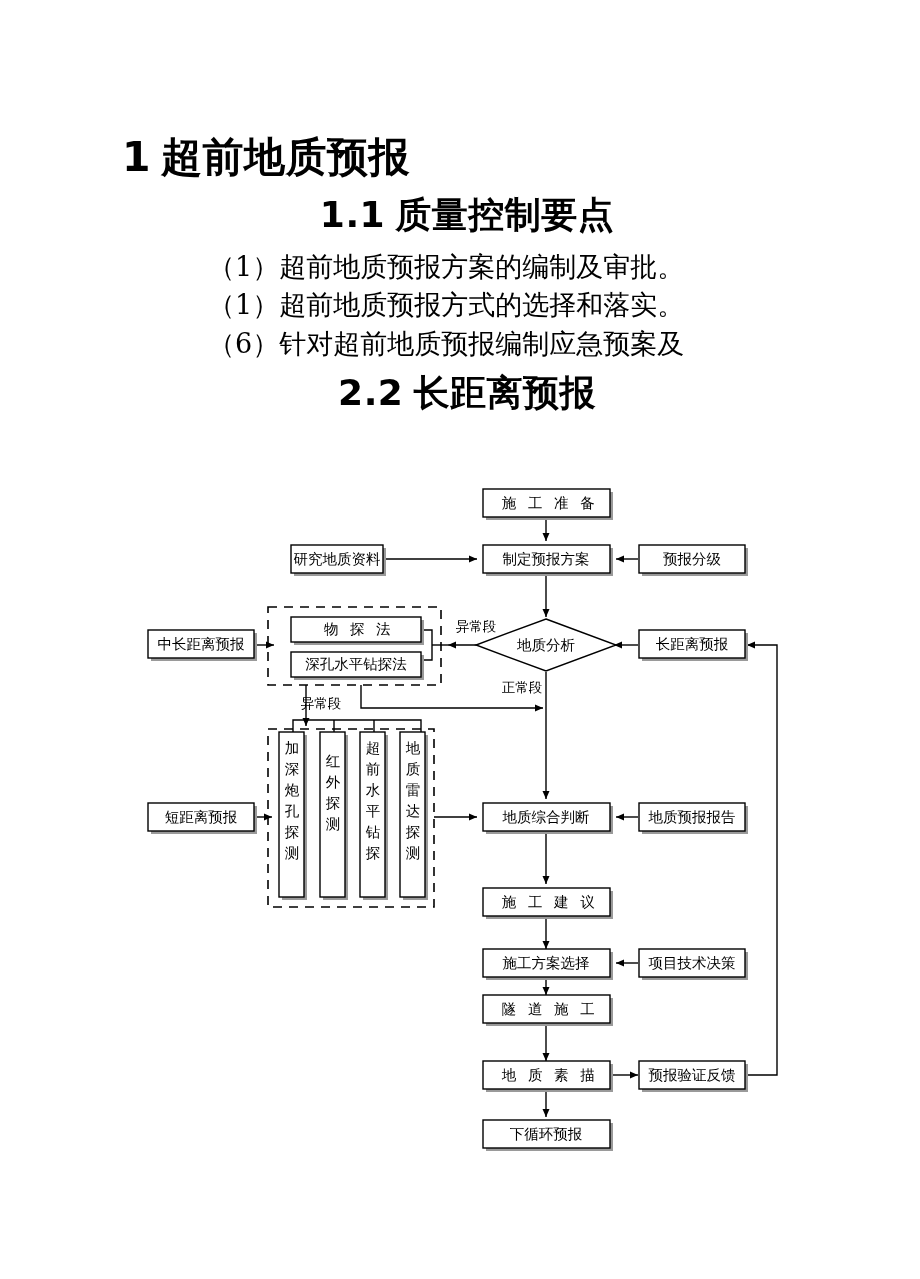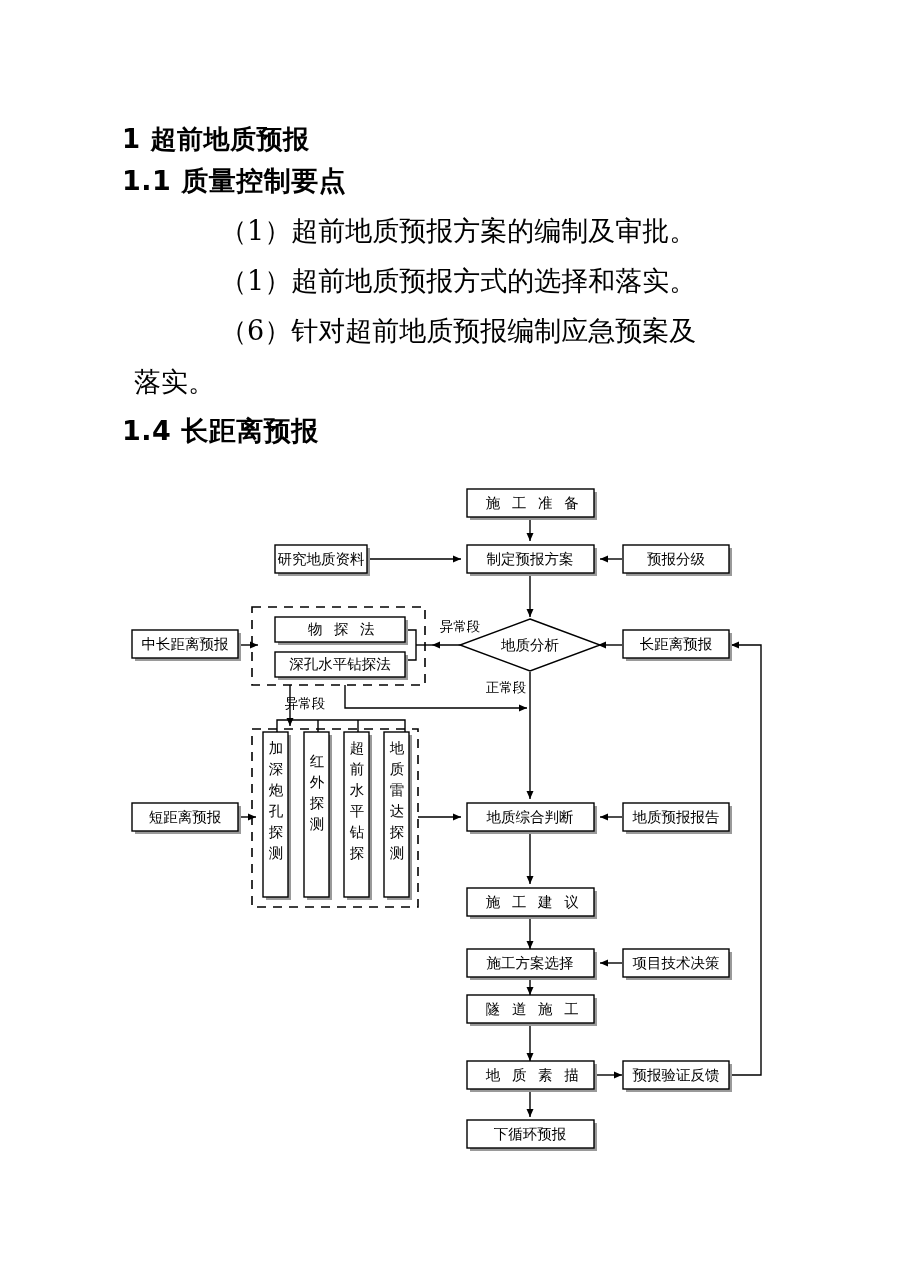--- a/index.html
+++ b/index.html
@@ -26,52 +26,53 @@
   
   .text-block {
     position: absolute;
     left: 122px;
     top: 122px;
     width: 690px;
   }
 
   .h1 {
     font-family: "DejaVu Sans", "Liberation Sans", sans-serif;
-    font-size: 26px;
+    font-size: 41px;
     font-weight: bold;
     line-height: 1.35;
-    margin: 0 0 6px 0;
+    margin: 8px 0 6px 0;
     letter-spacing: 0.5px;
   }
   .h1 .num { margin-right: 10px; }
 
   .h2 {
     font-family: "DejaVu Sans", "Liberation Sans", sans-serif;
-    font-size: 27px;
+    font-size: 36px;
     font-weight: bold;
     line-height: 1.35;
     margin: 6px 0 8px 0;
     letter-spacing: 0.5px;
+    text-align: center;
   }
   .h2 .num { margin-right: 10px; }
 
   .para {
     font-family: "DejaVu Serif", "Liberation Serif", serif;
     font-size: 27px;
     line-height: 1.42;
-    margin: 12px;
+    margin: 0;
     text-indent: 0;
   }
   .para-indent { padding-left: 86px; }
   .para-cont { padding-left: 0px; }
 
   
   .flow-wrap {
     position: absolute;
-    left: 0;
+    left: 16px;
     top: 470px;
     width: 852px;
     height: 690px;
   }
   svg.flow { display: block; }
 
   .nodebox {
     fill: #ffffff;
     stroke: #000000;
     stroke-width: 1.4;
@@ -129,24 +130,23 @@
       <span class="num">1</span><span>超前地质预报</span>
     </div>
 
     <div class="h2">
       <span class="num">1.1</span><span>质量控制要点</span>
     </div>
 
     <p class="para para-indent">（1）超前地质预报方案的编制及审批。</p>
     <p class="para para-indent">（1）超前地质预报方式的选择和落实。</p>
     <p class="para para-indent">（6）针对超前地质预报编制应急预案及</p>
-    <p class="para para-cont">落实。</p>
 
     <div class="h2">
-      <span class="num">1.4</span><span>长距离预报</span>
+      <span class="num">2.2</span><span>长距离预报</span>
     </div>
   </div>
 
   <div class="flow-wrap">
     <svg class="flow" width="920" height="690" viewBox="0 0 920 690" xmlns="http://www.w3.org/2000/svg">
       <defs>
         <marker id="arrow" markerWidth="9" markerHeight="9" refX="8" refY="4" orient="auto" markerUnits="userSpaceOnUse">
           <path d="M0,0.5 L8,4 L0,7.5 z" fill="#000000"></path>
         </marker>
       </defs>

